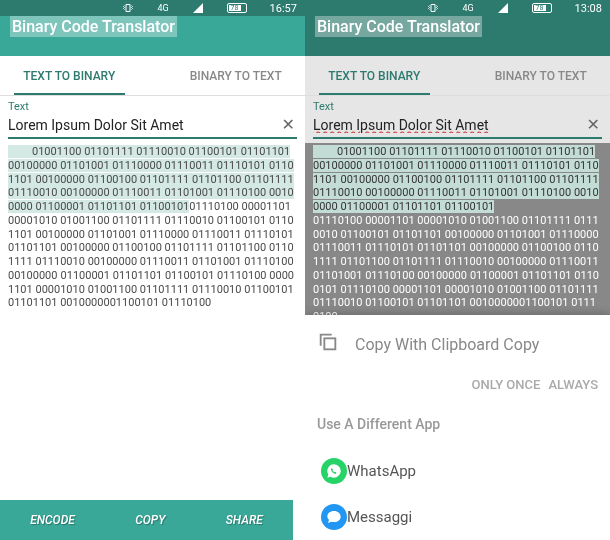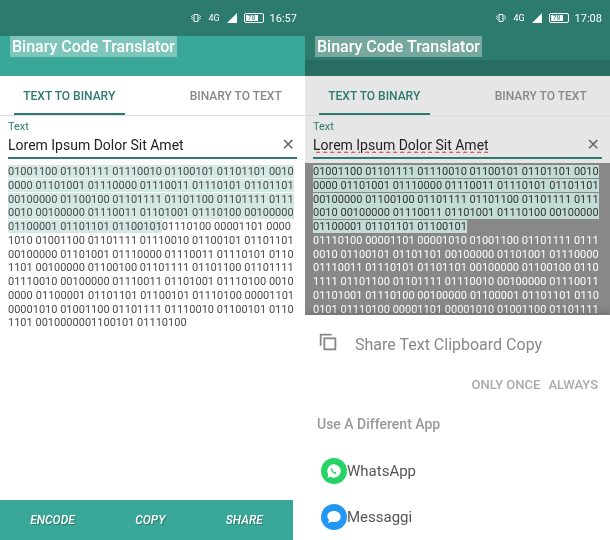--- a/index.html
+++ b/index.html
@@ -16,27 +16,27 @@
       background: #e8e8e8;
     }
     .phone {
       width: 305px;
       height: 540px;
       position: relative;
       overflow: hidden;
       background: #fff;
     }
     .status-bar {
-      height: 36px;
+      height: 16px;
       background: #2d7a6e;
       display: flex;
       justify-content: flex-end;
       align-items: center;
       padding: 0 8px;
-      gap: 6px;
+      gap: 23px;
       color: #fff;
       font-size: 11px;
     }
     .status-bar .icon {
       display: inline-flex;
       align-items: center;
     }
     .app-bar {
       height: 40px;
       background: #3aa898;
@@ -131,20 +131,21 @@
     }
     .phone-right .content-area {
       background: #888;
       min-height: 200px;
     }
     .phone-right .output {
       color: #fff;
     }
     .hl-sel {
       background: #d4e8e4;
+      padding-left: 24px;
     }
     .phone-right .hl-sel {
       background: #c4dcd6;
       color: #333;
     }
     .bottom-bar {
       position: absolute;
       bottom: 0;
       left: 0;
       right: 12px;
@@ -287,21 +288,21 @@
     <span style="font-size:9px">4G</span>
     <span class="icon">
       <svg width="12" height="12" viewBox="0 0 24 24" fill="#fff">
           <path d="M2 22L22 2v20z"></path>
         </svg>
     </span>
     <span class="icon" style="border:1px solid #fff;width:20px;height:10px;border-radius:2px;position:relative">
       <span style="position:absolute;left:1px;top:1px;bottom:1px;width:70%;background:#fff"></span>
       <span style="position:absolute;left:3px;top:0;font-size:7px;color:#2d7a6e">78</span>
     </span>
-    <span>17:08</span>
+    <span>13:08</span>
   </div>
 
   <div class="app-bar">
     <span class="title-hl">Binary Code Translator</span>
   </div>
 
   <div class="overlay"></div>
 
   <div style="position:relative">
     <div class="tabs">
@@ -323,21 +324,21 @@
   </div>
 
   <div class="share-sheet">
     <div class="share-header">
       <span>
         <svg width="22" height="22" viewBox="0 0 24 24" fill="none" stroke="#888" stroke-width="2">
             <rect x="8" y="8" width="12" height="12"></rect>
             <path d="M4 16V4h12"></path>
           </svg>
       </span>
-      <span>Share Text Clipboard Copy</span>
+      <span>Copy With Clipboard Copy</span>
     </div>
     <div class="share-options">
       <span class="share-opt">ONLY ONCE</span>
       <span class="share-opt">ALWAYS</span>
     </div>
     <div class="different-app">Use A Different App</div>
     <div class="app-item">
       <span class="app-icon whatsapp-icon">
         <svg width="16" height="16" viewBox="0 0 24 24" fill="#fff">
             <path d="M12 2a10 10 0 00-8.5 15.3L2 22l4.8-1.5A10 10 0 1012 2zm4 13c-.3.8-1.5 1.3-2 1.3-1 0-3.5-1-5-3s-2-3.5-1.5-4.5c.3-.5 1-.8 1.3-.8.3 0 .5.3.8.8l.5 1c.2.3 0 .5-.3.8-.2.3-.2.5 0 .8.5.8 1.5 1.8 2.3 2.3.3.2.5 0 .8-.3.3-.2.5-.5.8-.3l1 .5c.5.3.8.5.8.8 0 .3-.2.5-.5.8z"></path>

